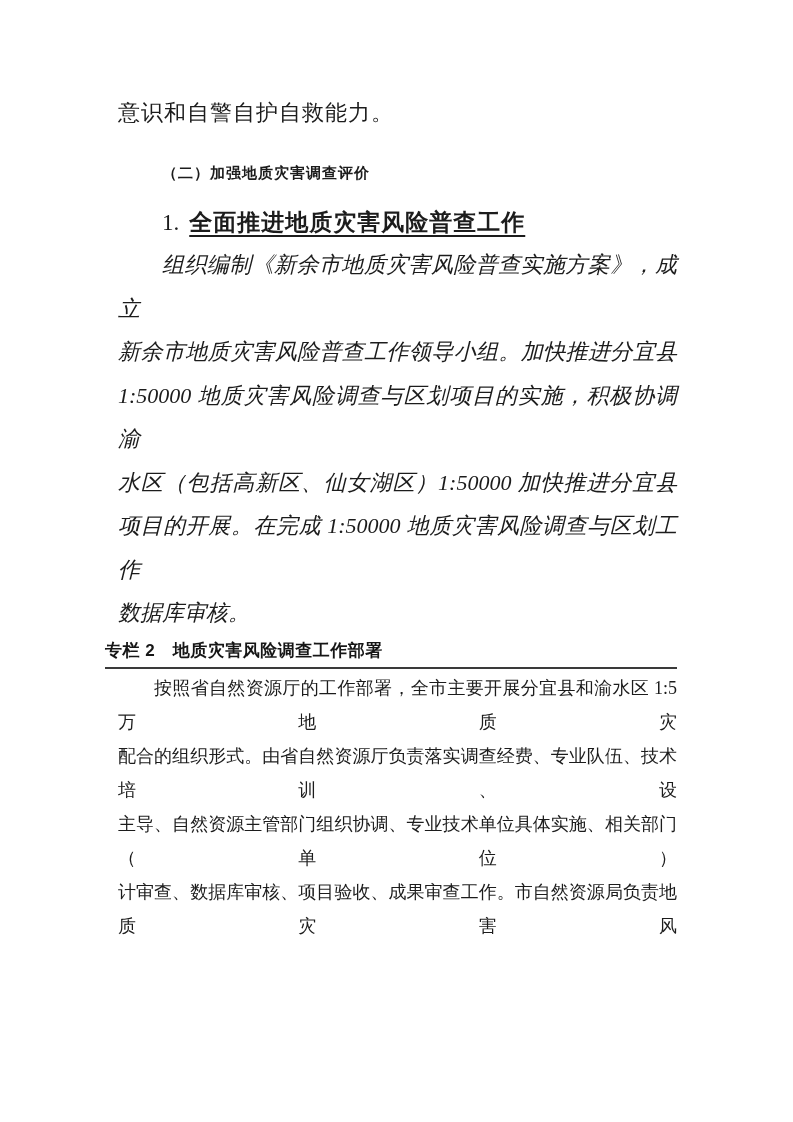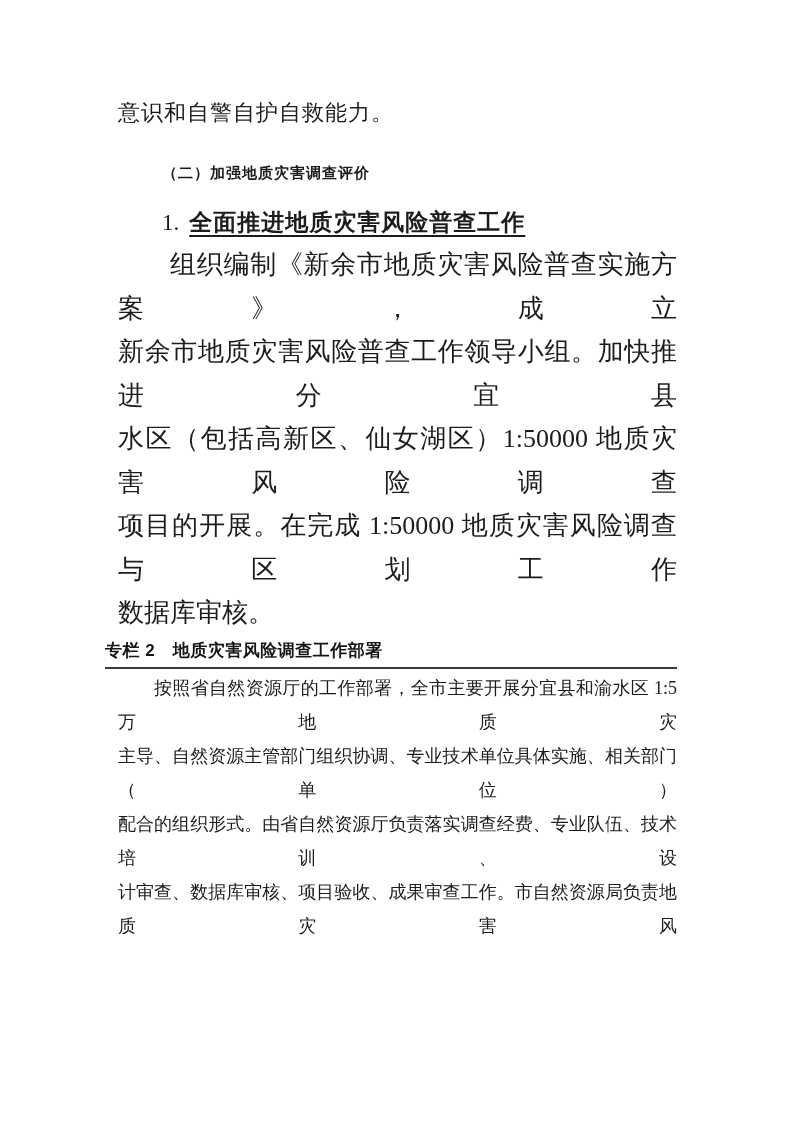--- a/index.html
+++ b/index.html
@@ -51,24 +51,25 @@
     letter-spacing: 1px;
     text-decoration: underline;
     text-underline-offset: 5px;
     text-decoration-thickness: 1.5px;
     text-align: right;
   }
   .body-para {
     margin-top: 5px;
   }
   .body-para .jline {
-    font-size: 26px;
+    font-size: 22px;
     line-height: 43.5px;
     text-align: justify;
     text-align-last: justify;
+    font-style: italic;
   }
   .body-para .jline.first { text-indent: 2em; }
   .body-para .jline.last  { text-align-last: left; }
 
   .callout {
     margin-top: 4px;
     margin-left: -13px;
     width: 572px;
   }
   .callout-title {
@@ -105,32 +106,33 @@
 
     <div class="section-heading">（二）加强地质灾害调查评价</div>
 
     <div class="subsection-heading">
       <span class="num">1.</span><span class="title">全面推进地质灾害风险普查工作</span>
     </div>
 
     <div class="body-para">
       <div class="jline first">组织编制《新余市地质灾害风险普查实施方案》，成立</div>
       <div class="jline">新余市地质灾害风险普查工作领导小组。加快推进分宜县</div>
-      <div class="jline">水区（包括高新区、仙女湖区）1:50000 地质灾害风险调查</div>
+      <div class="jline">1:50000 地质灾害风险调查与区划项目的实施，积极协调渝</div>
+      <div class="jline">水区（包括高新区、仙女湖区）1:50000 加快推进分宜县</div>
       <div class="jline">项目的开展。在完成 1:50000 地质灾害风险调查与区划工作</div>
       <div class="jline last">数据库审核。</div>
     </div>
 
     <div class="callout">
       <div class="callout-title">专栏 2　地质灾害风险调查工作部署</div>
       <div class="rule top"></div>
       <div class="callout-body">
         <div class="jline first">按照省自然资源厅的工作部署，全市主要开展分宜县和渝水区 1:5 万地质灾</div>
+        <div class="jline">配合的组织形式。由省自然资源厅负责落实调查经费、专业队伍、技术培训、设</div>
         <div class="jline">主导、自然资源主管部门组织协调、专业技术单位具体实施、相关部门（单位）</div>
-        <div class="jline">配合的组织形式。由省自然资源厅负责落实调查经费、专业队伍、技术培训、设</div>
         <div class="jline">计审查、数据库审核、项目验收、成果审查工作。市自然资源局负责地质灾害风</div>
 
       </div>
 
     </div>
 
   </div>
 </div>
 
 </body></html>

